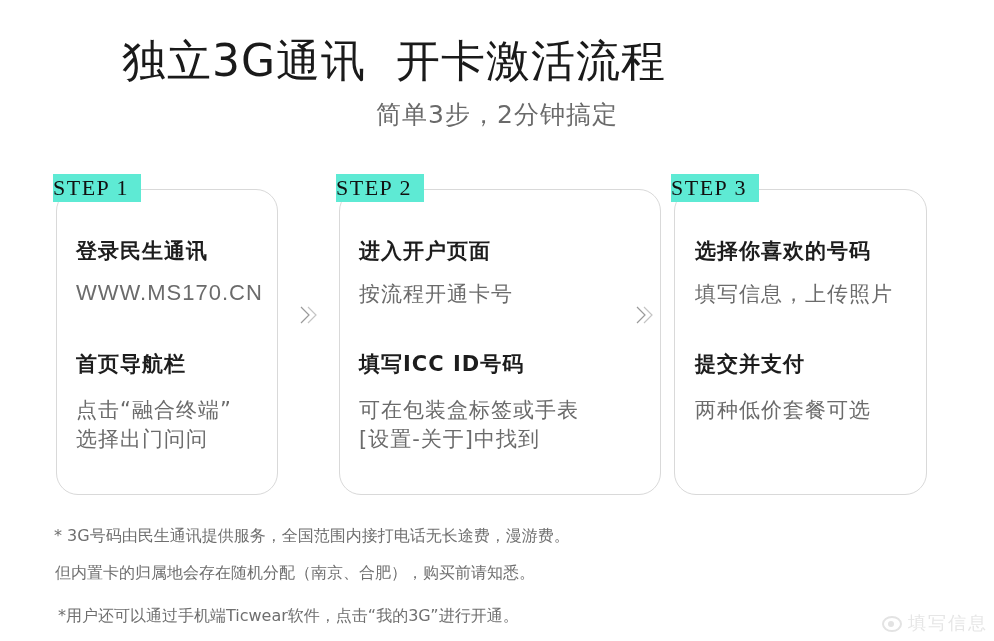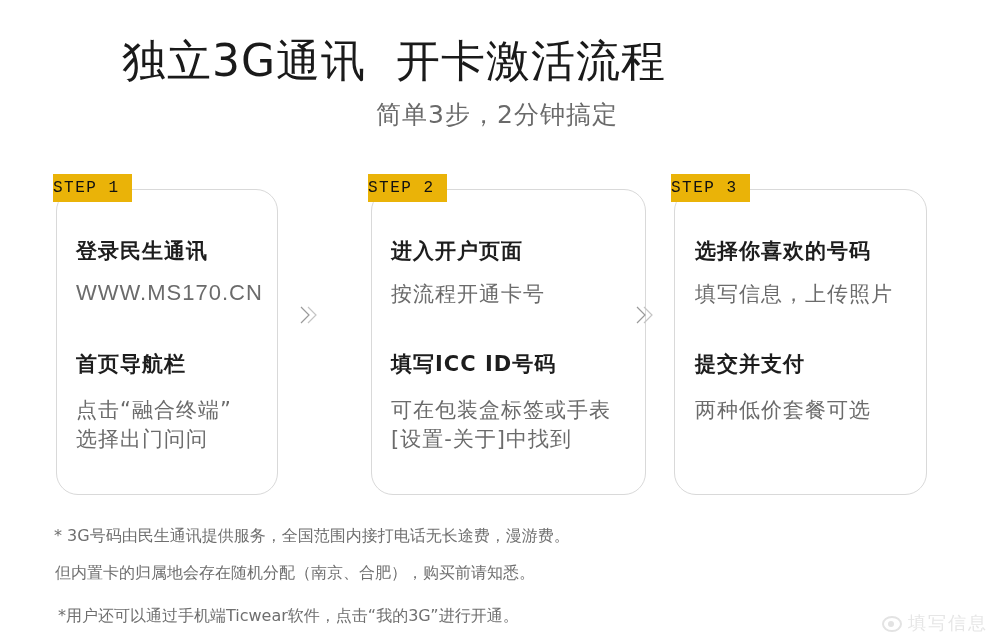--- a/index.html
+++ b/index.html
@@ -18,23 +18,23 @@
     position: absolute; left: 0; top: 98px; width: 994px;
     text-align: center; font-size: 25px; color: #6a6a6a; letter-spacing: 1px;
   }
   .card {
     position: absolute; top: 189px; height: 306px;
     border: 1.5px solid #d9d9d9; border-radius: 22px;
     box-sizing: border-box; background: #fff;
   }
   .card .step-label {
     position: absolute; top: -16px; left: -4px;
-    background: #eab308; padding: 0 12px 0 0;
-    font-family: Liberation Mono, monospace;
-    font-size: 16px; color: #111; letter-spacing: 1.5px; line-height: 28px;
+    background: #5eead4; padding: 0 12px 0 0;
+    font-family: Liberation Serif, serif;
+    font-size: 22px; color: #111; letter-spacing: 1.5px; line-height: 28px;
   }
   .card .head {
     position: absolute; font-size: 21px; font-weight: bold; color: #1d1d1d;
     white-space: nowrap; letter-spacing: 1px;
   }
   .card .body {
     position: absolute; font-size: 21px; color: #6b6b6b;
     white-space: nowrap; line-height: 29px; letter-spacing: 1px;
   }
   .arrow {
@@ -62,21 +62,21 @@
   <div class="head" style="left:19px; top:160px;">首页导航栏</div>
   <div class="body" style="left:19px; top:206px;">点击“融合终端”</div>
   <div class="body" style="left:19px; top:235px;">选择出门问问</div>
 </div>
 
 <svg class="arrow" style="left:299px; top:304px;" viewBox="0 0 22 22">
   <polyline points="2,3 10,11 2,19" fill="none" stroke="#9a9a9a" stroke-width="1.2"></polyline>
   <polyline points="9,3 17,11 9,19" fill="none" stroke="#c4c4c4" stroke-width="1.2"></polyline>
 </svg>
 
-<div class="card" style="left:339px; width:275px;margin-left:32px;">
+<div class="card" style="left:339px; width:322px;">
   <div class="step-label">STEP 2</div>
   <div class="head" style="left:19px; top:47px;">进入开户页面</div>
   <div class="body" style="left:19px; top:90px;">按流程开通卡号</div>
   <div class="head" style="left:19px; top:160px;">填写ICC ID号码</div>
   <div class="body" style="left:19px; top:206px;">可在包装盒标签或手表</div>
   <div class="body" style="left:19px; top:235px;">[设置-关于]中找到</div>
 </div>
 
 <svg class="arrow" style="left:635px; top:304px;" viewBox="0 0 22 22">
   <polyline points="2,3 10,11 2,19" fill="none" stroke="#9a9a9a" stroke-width="1.2"></polyline>

